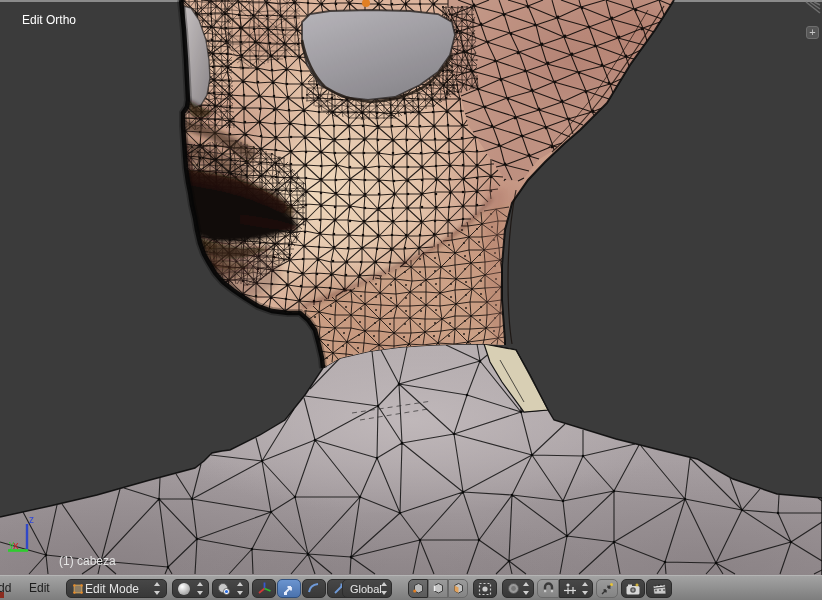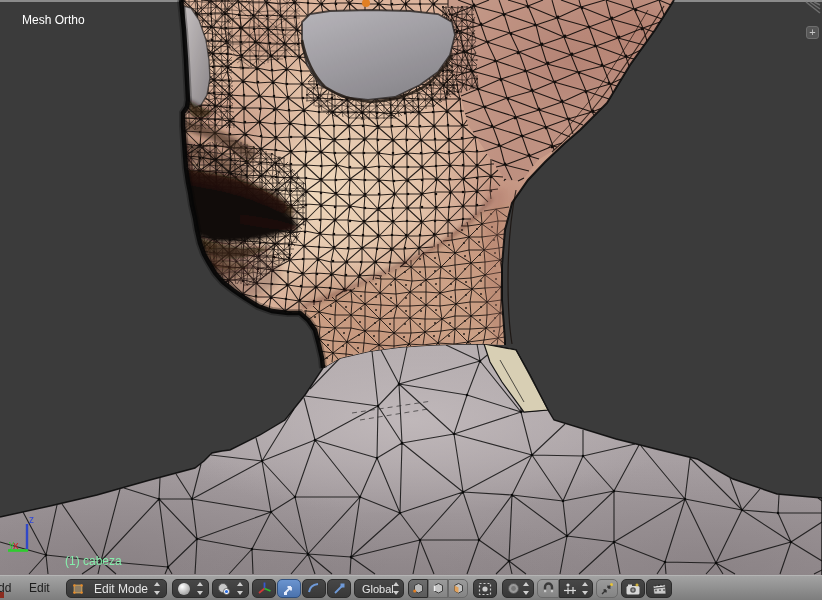--- a/index.html
+++ b/index.html
@@ -133,43 +133,43 @@
 <path d="M181 0 184 30 186 60 187 80 188 100 187 107 183 113 183 125 184 140 185 155 186 168 188 182 190 192 192 205 195 218 197 230 200 243 204 254 209 263 215 273 223 282 233 290 245 298 258 306 272 311 288 313 300 313 308 320 315 330 319 345 322 358 323 368 340 358 370 351 400 347 430 345 460 344 484 344 505 345 505 341 502 300 502 265 505 230 512 203 528 180 545 162 565 143 580 130 607 103 630 65 655 30 674 0Z" fill="#a87a5e" opacity="0.10"></path>
 </g>
 <path d="M181 0 184 30 186 60 187 80 188 100 187 107 183 113 183 125 184 140 185 155 186 168 188 182 190 192 192 205 195 218 197 230 200 243 204 254 209 263 215 273 223 282 233 290 245 298 258 306 272 311 288 313 300 313 308 320 315 330 319 345 322 358 323 368" fill="none" stroke="#070707" stroke-width="4.5" stroke-opacity="0.92"></path>
 <path d="M181 0 184 30 186 60 187 80 188 100 187 107 183 113 183 125 184 140 185 155 186 168 188 182 190 192 192 205 195 218 197 230 200 243 204 254 209 263 215 273 223 282 233 290 245 298 258 306 272 311 288 313 300 313 308 320 315 330 319 345 322 358 323 368" fill="none" stroke="#070707" stroke-width="8" stroke-opacity="0.3"></path>
 <path d="M674 0 655 30 630 65 607 103 580 130 565 143 545 162 528 180 512 203 505 230 502 265 502 300 505 341 505 345" fill="none" stroke="#0a0a0a" stroke-width="2" stroke-opacity="0.9"></path>
 <path d="M664 6 Q630 60 600 100 Q575 132 552 152" fill="none" stroke="#1a0f0a" stroke-width="1.2" stroke-opacity="0.8"></path>
 <path d="M648 10 Q620 58 592 98 Q570 126 548 148" fill="none" stroke="#1a0f0a" stroke-width="1" stroke-opacity="0.7"></path>
 <path d="M516 190 Q508 230 508 280 Q508 320 512 344" fill="none" stroke="#140c08" stroke-width="1.2" stroke-opacity="0.75"></path>
 <path d="M806 2 L820 13 M810 2 L820 9 M814 2 L820 5" stroke="#6f6f6f" stroke-width="1.5" fill="none"></path>
 </svg>
-<div class="lbl" style="left:22px;top:13px">Mesh Ortho</div>
-<div class="lbl" style="left:65px;top:554px;color:#86efac">(1) cabeza</div>
+<div class="lbl" style="left:22px;top:13px">Edit Ortho</div>
+<div class="lbl" style="left:59px;top:554px;color:#e5e5e5">(1) cabeza</div>
 <svg style="position:absolute;left:0;top:505px" width="60" height="60">
  <line x1="27" y1="19" x2="27" y2="45" stroke="#3048c8" stroke-width="2.4"></line>
  <line x1="8" y1="45.5" x2="28" y2="45.5" stroke="#2ecc2e" stroke-width="2.6"></line>
  <text x="29" y="18" fill="#3048d8" font-size="10">z</text>
  <text x="9" y="43" fill="#2ecc2e" font-size="10">y</text>
  <text x="13" y="44" fill="#cc2222" font-size="11">x</text>
 </svg>
 <div style="position:absolute;left:806px;top:26px;width:13px;height:13px;background:#565656;border:1px solid #6e6e6e;border-radius:3px;color:#c8c8c8;font-size:11px;line-height:11px;text-align:center">+</div>
 <div id="toolbar">
  <div style="position:absolute;left:0;top:16px;width:4px;height:6px;background:#8b2c20"></div>
  <div class="mtext" style="left:-10px">Add</div>
  <div class="mtext" style="left:29px">Edit</div>
  <div class="tbtn" style="left:66px;width:101px;padding-left:4px">
    <svg width="14" height="14" viewBox="0 0 14 14">
           <rect x="3.2" y="3.2" width="7.6" height="7.6" fill="#8d7c62" stroke="#c9a05e" stroke-width="1.1"></rect>
           <circle cx="3.4" cy="3.4" r="1.2" fill="#e88a28"></circle>
           <circle cx="10.6" cy="3.4" r="1.2" fill="#e88a28"></circle>
           <circle cx="3.4" cy="10.6" r="1.2" fill="#e88a28"></circle>
           <circle cx="10.6" cy="10.6" r="1.2" fill="#e88a28"></circle>
         </svg>
-   <span style="margin-left:9px">Edit Mode</span>
+   <span style="margin-left:0">Edit Mode</span>
         <span class="arr" style="position:absolute;right:4px"></span>
       </div>
  <div class="tbtn" style="left:172px;width:37px;padding-left:4px">
    <svg width="14" height="14">
           <defs>
             <radialGradient id="sph" cx="0.35" cy="0.3" r="0.8">
               <stop offset="0" stop-color="#fff"></stop>
               <stop offset="1" stop-color="#9a9a9a"></stop>
             </radialGradient>
           </defs>
@@ -202,21 +202,21 @@
    <svg width="15" height="15" viewBox="0 0 15 15">
           <path d="M2 11 Q3 4 11 3" stroke="#6f9ad8" stroke-width="2" fill="none"></path>
         </svg>
       </div>
  <div class="tbtn" style="left:327px;width:24px;justify-content:center">
    <svg width="15" height="15" viewBox="0 0 15 15">
           <line x1="3" y1="12" x2="10" y2="5" stroke="#6f9ad8" stroke-width="1.8"></line>
           <rect x="8.5" y="2.5" width="4" height="4" fill="#6f9ad8"></rect>
         </svg>
       </div>
- <div class="tbtn" style="left:354px;width:50px;padding-left:7px;font-size:11px">
+ <div class="tbtn" style="left:342px;width:50px;padding-left:7px;font-size:11px">
         <span>Global</span>
         <span class="arr" style="position:absolute;right:2px"></span>
       </div>
  <div class="tbtn" style="left:408px;width:20px;justify-content:center;border-radius:5px 0 0 5px;background:linear-gradient(#6e6e6e,#5a5a5a)">
    <svg width="13" height="13" viewBox="0 0 13 13">
           <path d="M2.5 3.5 L6.5 1.5 L10.5 3.5 L10.5 9 L6.5 11 L2.5 9Z" fill="#b9b9b9" stroke="#333" stroke-width="0.9"></path>
           <circle cx="2.7" cy="9" r="1.5" fill="#e57e1e"></circle>
         </svg>
       </div>
  <div class="tbtn light" style="left:428px;width:20px;justify-content:center;border-radius:0">

